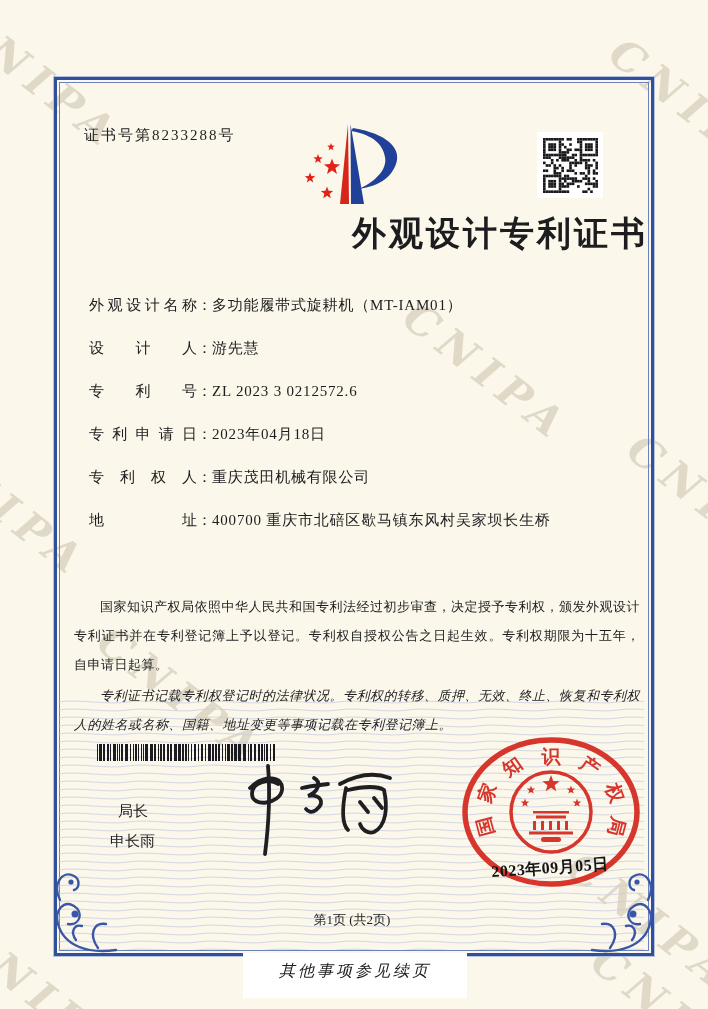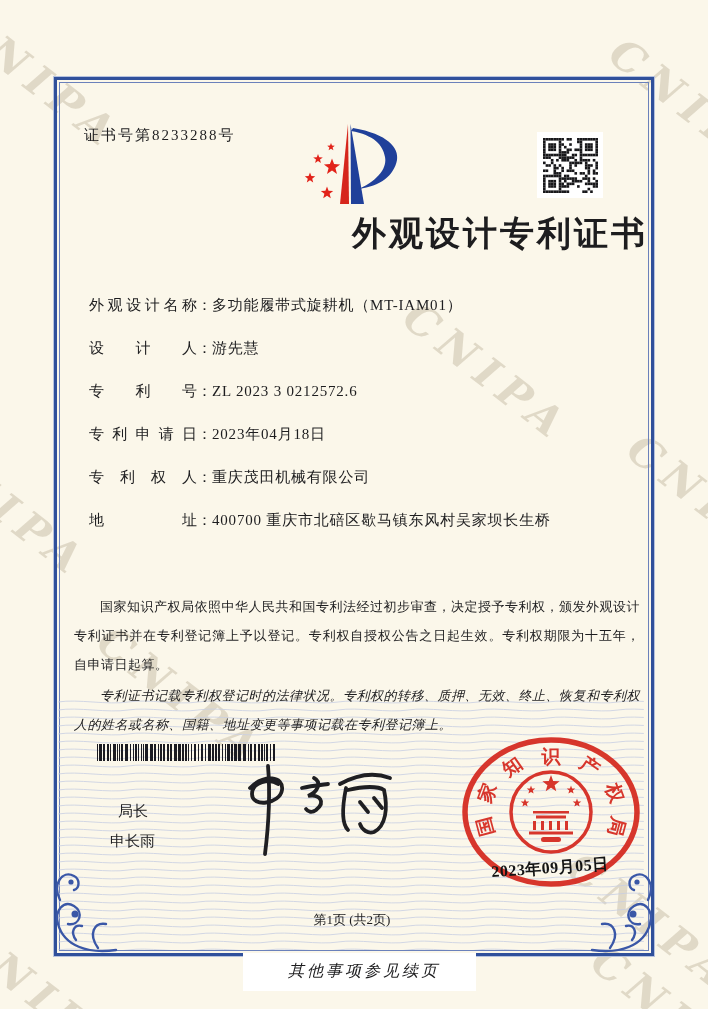--- a/index.html
+++ b/index.html
@@ -57,22 +57,22 @@
   
   .seal{position:absolute;left:458px;top:733px;z-index:7;}
   .seal-ch{font-size:19px;font-weight:bold;fill:#d5281e;text-anchor:middle;dominant-baseline:central;font-family:"Liberation Serif",serif;}
   .seal-date{
     position:absolute;left:468px;top:858px;width:164px;text-align:center;
     font-size:16px;font-weight:600;color:#141414;transform:rotate(-4deg);z-index:8;letter-spacing:0.5px;
   }
   
   .page-num{position:absolute;left:56px;top:911px;width:592px;text-align:center;font-size:13px;z-index:5;}
   .cont-note{
-    position:absolute;left:243px;top:953px;width:224px;height:38px;background:#ffffff;
-    text-align:center;font-size:16px;font-style:italic;letter-spacing:3px;line-height:36px;z-index:5;padding-left:9px;
+    position:absolute;left:243px;top:953px;width:224px;height:45px;background:#ffffff;
+    text-align:center;font-size:16px;font-style:italic;letter-spacing:3px;line-height:36px;z-index:5;
   }
 </style>
 </head>
 <body>
 
 <div class="page">
 
   <span class="wm" style="left:-25px;top:0px">CNIPA</span>
   <span class="wm" style="left:630px;top:28px">CNIPA</span>
   <span class="wm" style="left:424px;top:292px">CNIPA</span>

